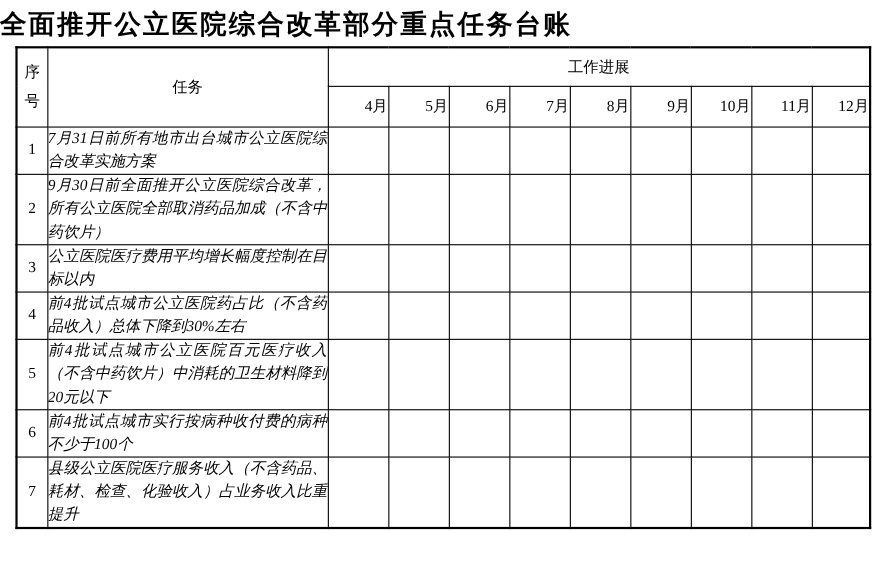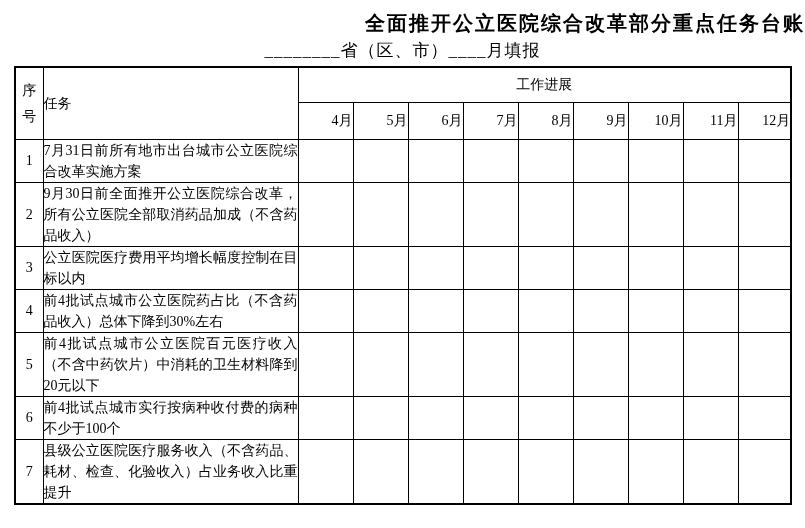--- a/index.html
+++ b/index.html
@@ -10,22 +10,22 @@
     font-family: "Liberation Serif", "DejaVu Serif", serif;
   }
   .page {
     position: relative;
     width: 805px;
     height: 528px;
     background: #ffffff;
     overflow: hidden;
   }
   .title {
-    text-align: right;
-    font-size: 20px;
+    text-align: left;
+    font-size: 24px;
     font-weight: bold;
     letter-spacing: 2px;
     padding-top: 9px;
     line-height: 28px;
   }
   .subtitle {
     text-align: center;
     font-size: 17px;
     line-height: 20px;
     margin-top: 4px;
@@ -54,55 +54,55 @@
     padding: 2px 0;
   }
   th.col-index .vtext {
     display: inline-block;
     width: 16px;
     word-break: break-all;
     line-height: 26px;
   }
   th.col-task {
     width: 255px;
-    text-align: left;
+    text-align: center;
     font-family: Liberation Mono, monospace;
   }
   th.col-progress {
     height: 34px;
     text-align: center;
   }
   tr.months-row th {
     height: 36px;
     text-align: right;
   }
   td.cell-no {
     text-align: center;
     font-size: 14px;
   }
   td.cell-task {
     text-align: justify;
     text-align-last: left;
     line-height: 21px;
     padding: 1px 3px 1px 6px;
     font-size: 14px;
+    font-style: italic;
   }
   td.cell-blank {
     background: #ffffff;
   }
   tr.task-row-2 td { height: 42px; }
   tr.task-row-3 td { height: 63px; }
 </style>
 </head>
 <body>
 
 <div class="page">
 
   <div class="title">全面推开公立医院综合改革部分重点任务台账</div>
-  <div class="subtitle">________省（区、市）____月填报</div>
 
   <table class="ledger">
     <colgroup>
       <col style="width:28px">
       <col style="width:255px">
       <col style="width:55px">
         <col style="width:55px">
         <col style="width:55px">
       <col style="width:55px">
         <col style="width:55px">
@@ -138,21 +138,21 @@
           <td class="cell-blank"></td>
           <td class="cell-blank"></td>
           <td class="cell-blank"></td>
           <td class="cell-blank"></td>
           <td class="cell-blank"></td>
           <td class="cell-blank"></td>
           <td class="cell-blank"></td>
       </tr>
       <tr class="task-row-3">
         <td class="cell-no">2</td>
-        <td class="cell-task">9月30日前全面推开公立医院综合改革，所有公立医院全部取消药品加成（不含药品收入）</td>
+        <td class="cell-task">9月30日前全面推开公立医院综合改革，所有公立医院全部取消药品加成（不含中药饮片）</td>
         <td class="cell-blank"></td>
           <td class="cell-blank"></td>
           <td class="cell-blank"></td>
           <td class="cell-blank"></td>
           <td class="cell-blank"></td>
           <td class="cell-blank"></td>
           <td class="cell-blank"></td>
           <td class="cell-blank"></td>
           <td class="cell-blank"></td>
       </tr>

